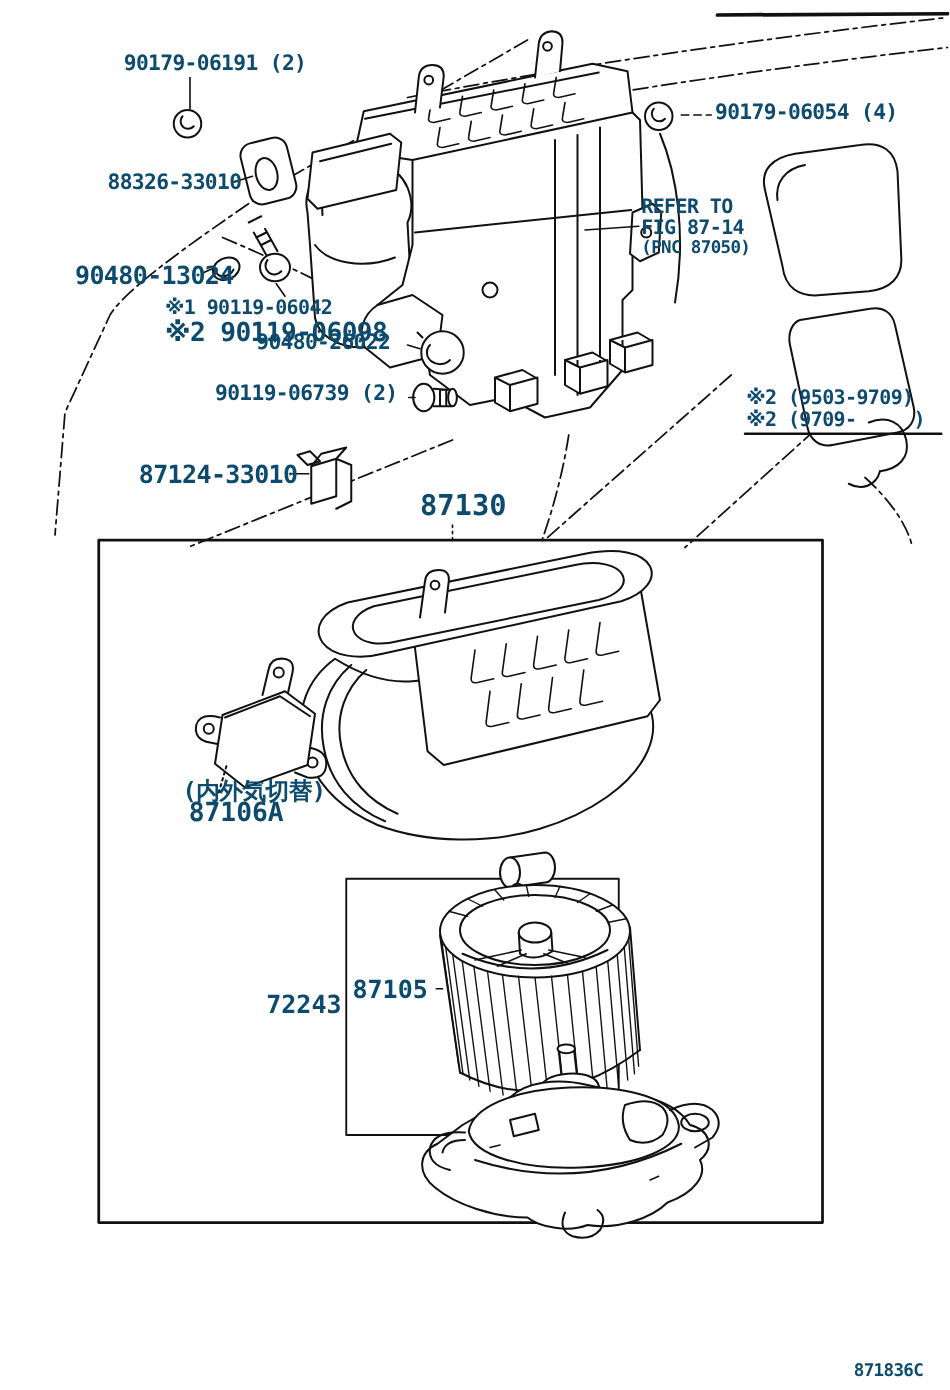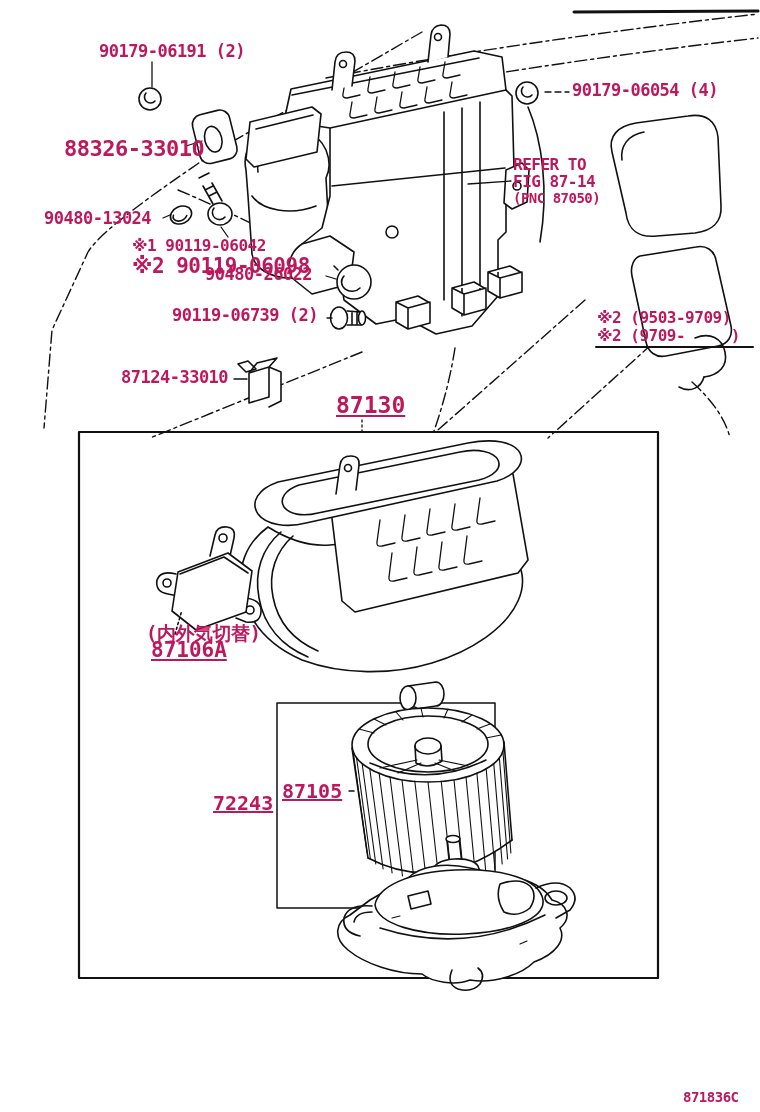--- a/index.html
+++ b/index.html
@@ -1,21 +1,21 @@
 <!DOCTYPE html>
 <html><head>
 <meta charset="utf-8">
 <style>
   html,body{margin:0;padding:0;background:#fff;}
   .stage{position:relative;width:760px;height:1112px;background:#fff;overflow:hidden;
          font-family:"DejaVu Sans Mono","DejaVu Sans",monospace;}
   .stage svg{position:absolute;left:0;top:0;}
-  .lbl{position:absolute;font-weight:700;color:#be185d;white-space:pre;
+  .lbl{position:absolute;font-weight:700;color:#0c4a6e;white-space:pre;
        letter-spacing:-0.5px;line-height:1;}
-  .lbl.big{letter-spacing:0;text-decoration:underline;}
+  .lbl.big{letter-spacing:0;}
 </style>
 </head>
 <body>
 
 <div class="stage">
 
 <svg width="760" height="1112" viewBox="0 0 760 1112">
   <g stroke="#111" fill="none" stroke-width="1.6" stroke-linecap="round" stroke-linejoin="round">
 
     <g stroke-width="1.4" stroke-dasharray="12 4 3 4">
@@ -190,27 +190,27 @@
       <ellipse cx="556" cy="898" rx="11" ry="7" fill="none"></ellipse>
       <path d="M372,906 Q348,904 344,918 Q342,932 360,936" fill="none"></path>
       <path d="M372,912 Q356,912 354,922" fill="none"></path>
       <path d="M452,970 Q446,984 458,989 Q472,993 480,984 Q486,974 478,968" fill="none"></path>
       <path d="M392,918 l8,-2 M520,944 l7,-3" stroke-width="1.2" fill="none"></path>
     </g>
   </g>
 </svg>
 
 <div class="lbl" style="left:99px;top:43px;font-size:17px">90179-06191 (2)</div>
-<div class="lbl" style="left:64px;top:138px;font-size:22px">88326-33010</div>
-<div class="lbl" style="left:44px;top:210px;font-size:17px">90480-13024</div>
+<div class="lbl" style="left:86px;top:138px;font-size:17px">88326-33010</div>
+<div class="lbl" style="left:60px;top:210px;font-size:20px">90480-13024</div>
 <div class="lbl" style="left:132px;top:238px;font-size:16px">※1 90119-06042</div>
 <div class="lbl" style="left:132px;top:256px;font-size:21px">※2 90119-06098</div>
 <div class="lbl" style="left:205px;top:266px;font-size:17px">90480-26022</div>
 <div class="lbl" style="left:172px;top:307px;font-size:17px">90119-06739 (2)</div>
-<div class="lbl" style="left:121px;top:369px;font-size:17px">87124-33010</div>
+<div class="lbl" style="left:111px;top:369px;font-size:20px">87124-33010</div>
 <div class="lbl" style="left:572px;top:82px;font-size:17px">90179-06054 (4)</div>
 <div class="lbl" style="left:513px;top:157px;font-size:16px">REFER TO</div>
 <div class="lbl" style="left:513px;top:174px;font-size:16px">FIG 87-14</div>
 <div class="lbl" style="left:513px;top:191px;font-size:14px">(PNC 87050)</div>
 <div class="lbl" style="left:597px;top:310px;font-size:16px">※2 (9503-9709)</div>
 <div class="lbl" style="left:597px;top:328px;font-size:16px">※2 (9709-     )</div>
 <div class="lbl big" style="left:336px;top:394px;font-size:23px">87130</div>
 <div class="lbl big" style="left:151px;top:640px;font-size:21px">87106A</div>
 <div class="lbl" style="left:146px;top:624px;font-size:19px">(内外気切替)</div>
 <div class="lbl big" style="left:213px;top:793px;font-size:20px">72243</div>

